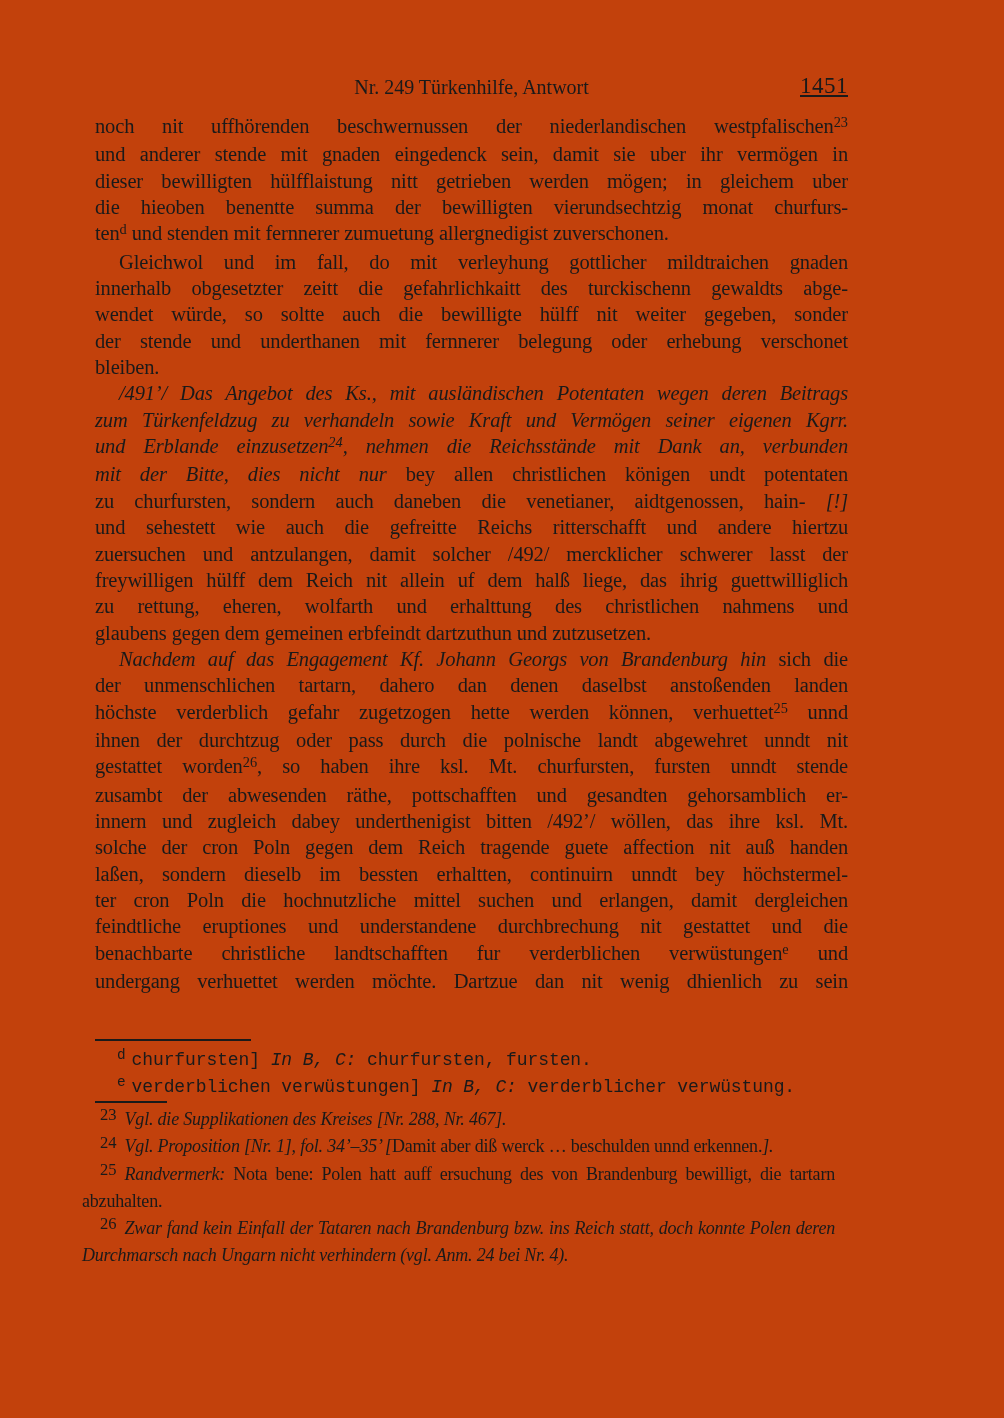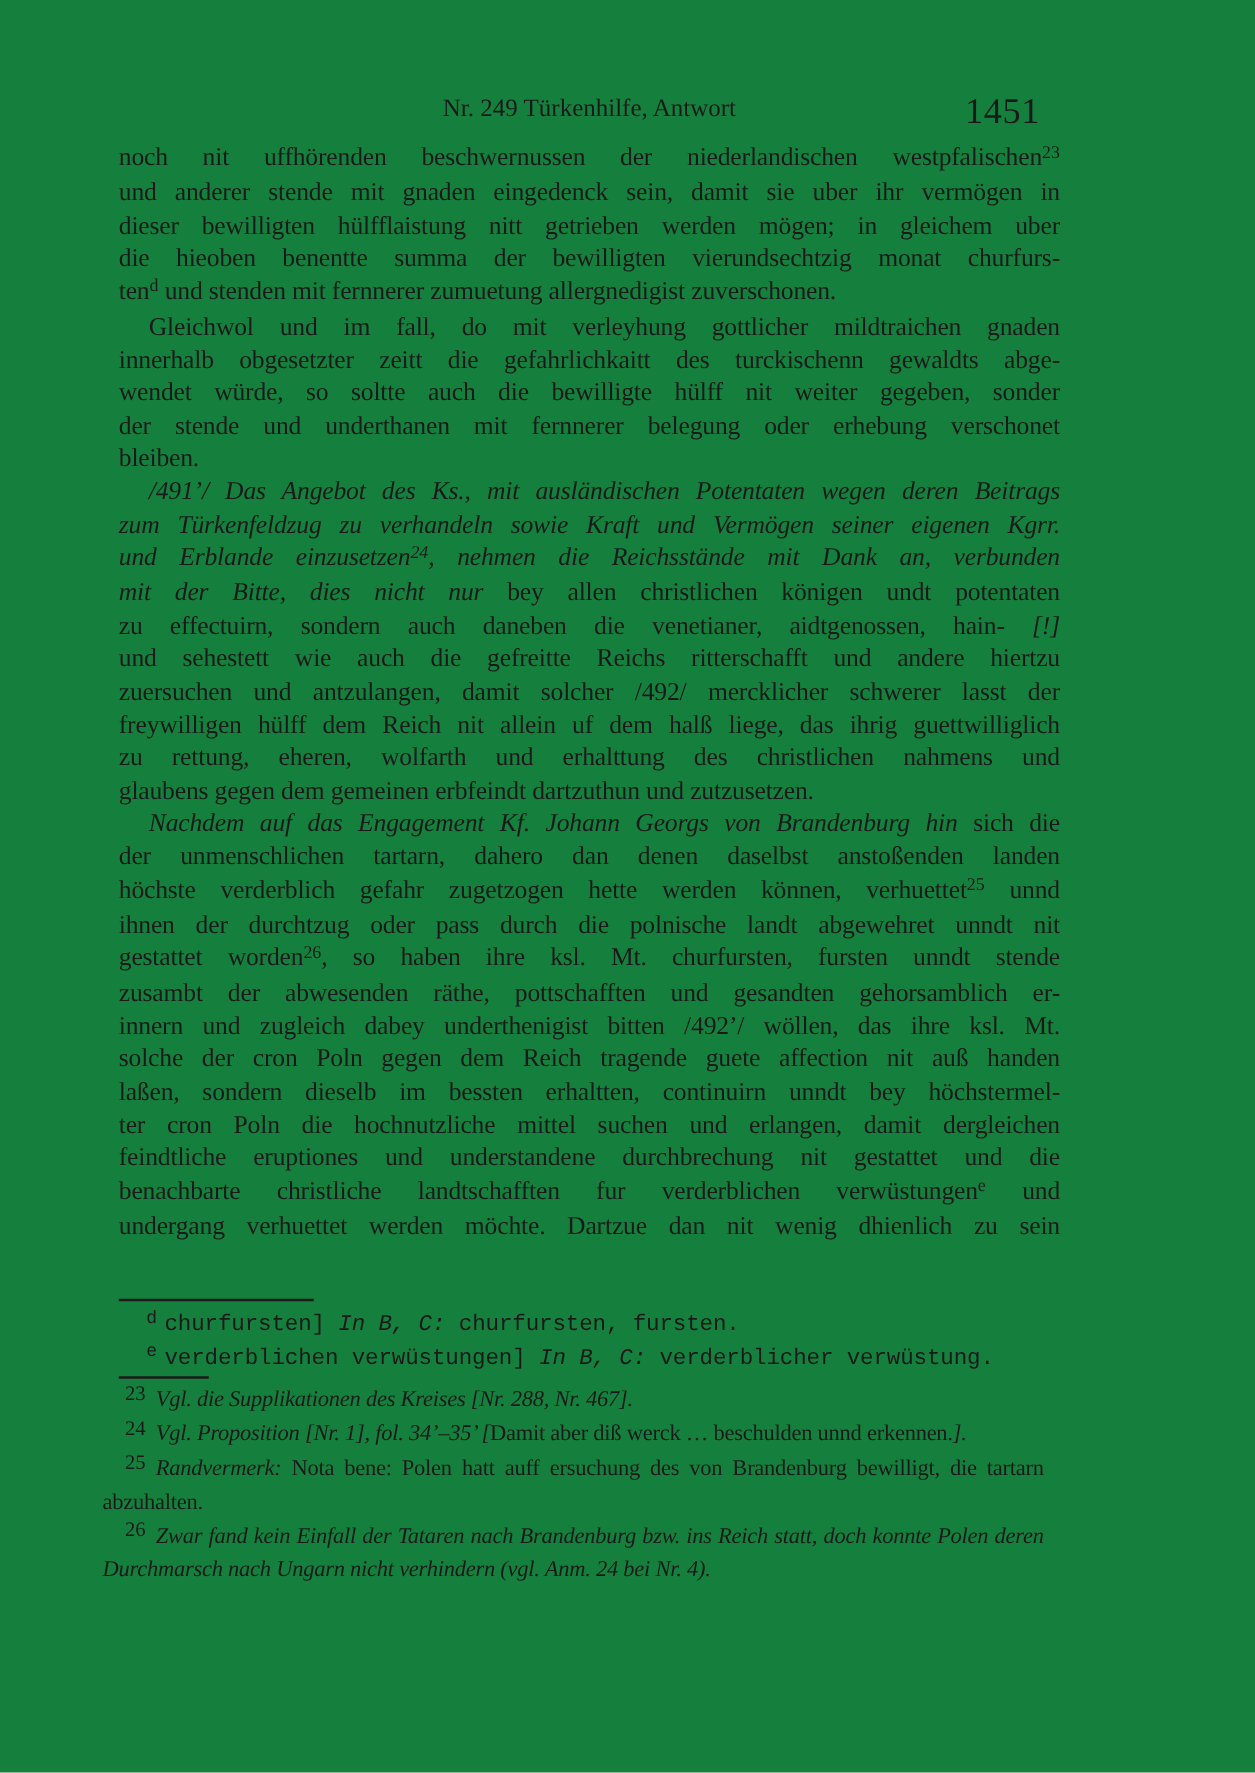--- a/index.html
+++ b/index.html
@@ -1,38 +1,39 @@
 <!DOCTYPE html>
 <html><head>
 <meta charset="utf-8">
 <style>
   html,body { margin:0; padding:0; background:#e8e8e8; }
   .page {
     position: relative;
     width: 1004px;
     height: 1418px;
     margin: 0 auto;
-    background: #15803d;
+    background: #c2410c;
     font-family: "Liberation Serif", "DejaVu Serif", serif;
     color: #1a1a1a;
     overflow: hidden;
   }
   
   .running-head {
     position: absolute;
     top: 76px; left: 95px;
     width: 753px; height: 30px;
     font-size: 20px;
     text-align: center;
   }
   .page-number {
     position: absolute;
-    top: -3px; right: 16px;
-    font-size: 29px;
+    top: -3px; right: 0;
+    font-size: 23px;
     letter-spacing: 0.5px;
+    text-decoration: underline;
   }
   
   .body-text {
     position: absolute;
     top: 113px; left: 95px;
     width: 753px;
     font-size: 20.5px;
     line-height: 26.35px;
     letter-spacing: -0.15px;
   }
@@ -102,21 +103,21 @@
       <div class="line"><span>ten</span><span class="s">d</span><span> und stenden mit fernnerer zumuetung allergnedigist zuverschonen.</span></div>
       <div class="line just indent"><span>Gleichwol und im fall, do mit verleyhung gottlicher mildtraichen gnaden</span></div>
       <div class="line just"><span>innerhalb obgesetzter zeitt die gefahrlichkaitt des turckischenn gewaldts abge-</span></div>
       <div class="line just"><span>wendet würde, so soltte auch die bewilligte hülff nit weiter gegeben, sonder</span></div>
       <div class="line just"><span>der stende und underthanen mit fernnerer belegung oder erhebung verschonet</span></div>
       <div class="line"><span>bleiben.</span></div>
       <div class="line just indent"><span class="it">/491’/ Das Angebot des Ks., mit ausländischen Potentaten wegen deren Beitrags</span></div>
       <div class="line just"><span class="it">zum Türkenfeldzug zu verhandeln sowie Kraft und Vermögen seiner eigenen Kgrr.</span></div>
       <div class="line just"><span class="it">und Erblande einzusetzen</span><span class="it s">24</span><span class="it">, nehmen die Reichsstände mit Dank an, verbunden</span></div>
       <div class="line just"><span class="it">mit der Bitte, dies nicht nur </span><span>bey allen christlichen königen undt potentaten</span></div>
-      <div class="line just"><span>zu effectuirn, sondern auch daneben die venetianer, aidtgenossen, hain- </span><span class="it">[!]</span></div>
+      <div class="line just"><span>zu churfursten, sondern auch daneben die venetianer, aidtgenossen, hain- </span><span class="it">[!]</span></div>
       <div class="line just"><span>und sehestett wie auch die gefreitte Reichs ritterschafft und andere hiertzu</span></div>
       <div class="line just"><span>zuersuchen und antzulangen, damit solcher /492/ mercklicher schwerer lasst der</span></div>
       <div class="line just"><span>freywilligen hülff dem Reich nit allein uf dem halß liege, das ihrig guettwilliglich</span></div>
       <div class="line just"><span>zu rettung, eheren, wolfarth und erhalttung des christlichen nahmens und</span></div>
       <div class="line"><span>glaubens gegen dem gemeinen erbfeindt dartzuthun und zutzusetzen.</span></div>
       <div class="line just indent"><span class="it">Nachdem auf das Engagement Kf. Johann Georgs von Brandenburg hin </span><span>sich die</span></div>
       <div class="line just"><span>der unmenschlichen tartarn, dahero dan denen daselbst anstoßenden landen</span></div>
       <div class="line just"><span>höchste verderblich gefahr zugetzogen hette werden können, verhuettet</span><span class="s">25</span><span> unnd</span></div>
       <div class="line just"><span>ihnen der durchtzug oder pass durch die polnische landt abgewehret unndt nit</span></div>
       <div class="line just"><span>gestattet worden</span><span class="s">26</span><span>, so haben ihre ksl. Mt. churfursten, fursten unndt stende</span></div>

